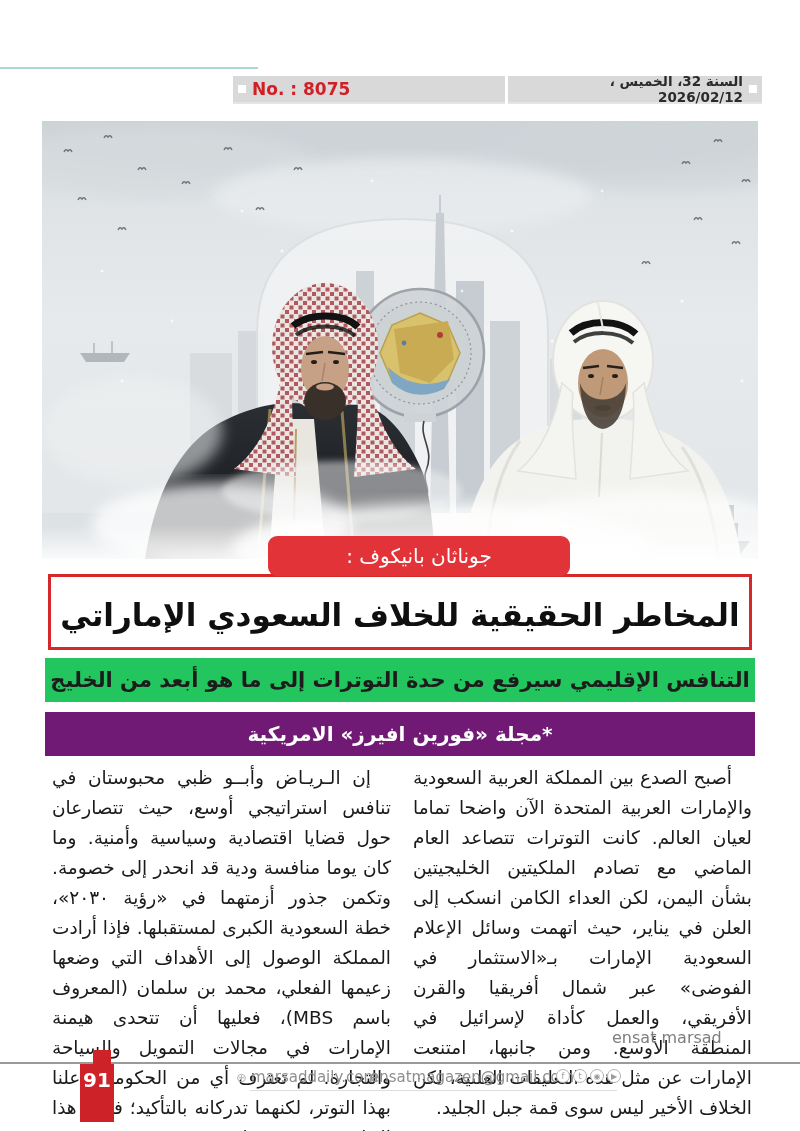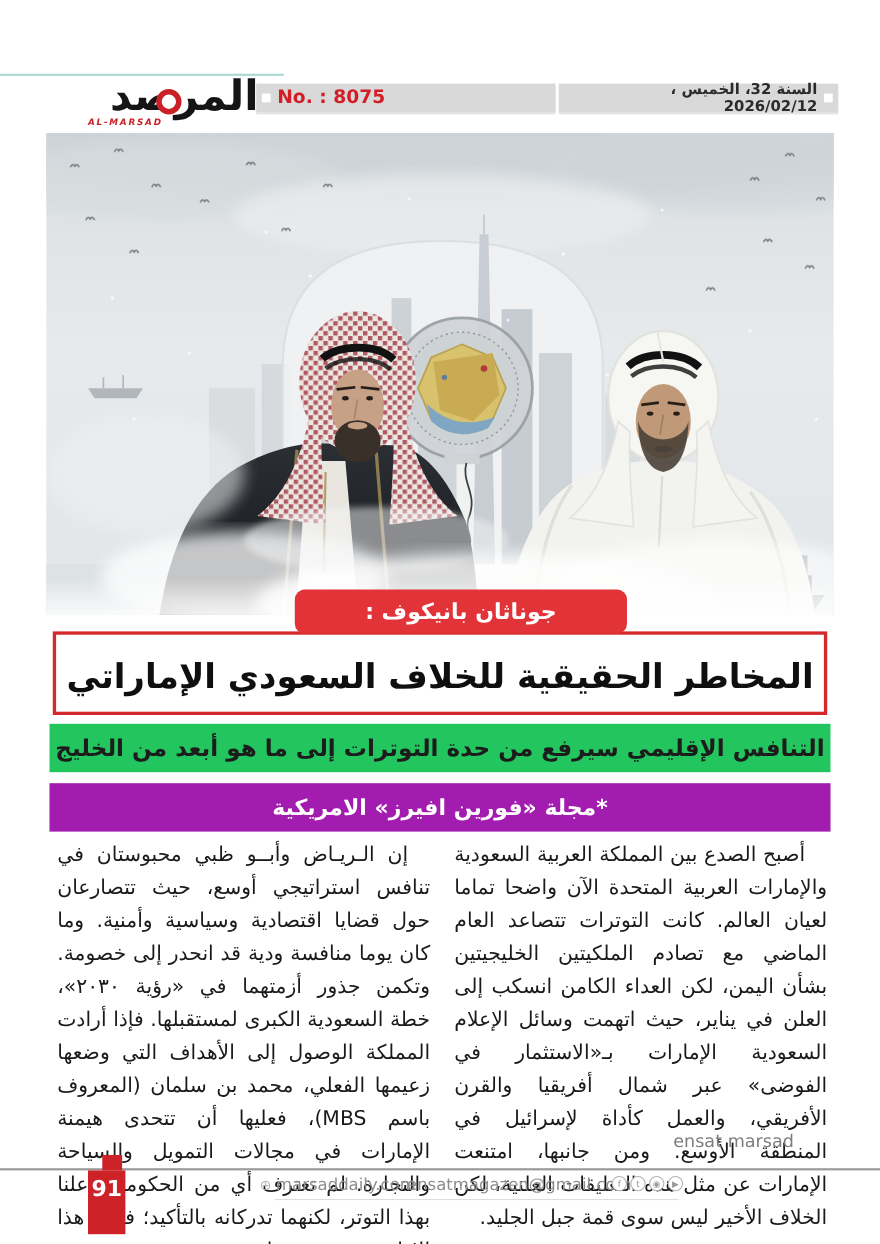--- a/index.html
+++ b/index.html
@@ -17,30 +17,30 @@
   .sq{width:8px;height:8px;background:#ffffff;flex:0 0 auto;}
   .issue{color:#d21f26;font-weight:bold;font-size:17px;margin-left:6px;direction:ltr;text-align:center;}
   .datetxt{color:#2b2b2b;font-weight:bold;font-size:13.5px;direction:rtl;margin-left:8px;margin-right:6px;}
   .bar-right .sq{margin-right:5px;}
   .bar-left .sq{margin-left:5px;}
   
   .hero{position:absolute;left:42px;top:121px;width:716px;height:438px;z-index:1;}
   
   .badge{position:absolute;left:268px;top:536px;width:302px;height:40px;background:#e13338;border-radius:9px;
          display:flex;align-items:center;justify-content:center;z-index:5;}
-  .badge span{color:#fff;font-weight:bold;font-size:20px;direction:rtl;}
+  .badge span{color:#fff;font-weight:normal;font-size:20px;direction:rtl;}
   
   .hbox{position:absolute;left:48px;top:574px;width:704px;height:76px;background:#ffffff;border:3px solid #d6282c;
         box-sizing:border-box;display:flex;align-items:center;justify-content:center;z-index:4;}
   .headline{font-size:31px;font-weight:bold;color:#0f0f0f;direction:rtl;padding-top:6px;}
   
   .subbar{position:absolute;left:45px;top:658px;width:710px;height:44px;background:#22c55e;
           display:flex;align-items:center;justify-content:center;}
   .subtitle{font-size:21px;font-weight:bold;color:#1c1c1c;direction:rtl;}
-  .srcbar{position:absolute;left:45px;top:712px;width:710px;height:44px;background:#a21caf;
+  .srcbar{position:absolute;left:45px;top:712px;width:710px;height:44px;background:#701a75;
           display:flex;align-items:center;justify-content:center;}
   .source{font-size:20px;font-weight:bold;color:#ffffff;direction:rtl;}
   
   .col{position:absolute;top:763px;width:339px;direction:rtl;text-align:justify;
        font-size:18.5px;line-height:30px;color:#1a1a1a;text-indent:20px;}
   .col-right{left:413px;}
   .col-left{left:52px;}
   
   .footline{position:absolute;left:0;top:1062px;width:800px;height:2px;background:#9a9a9a;}
   .pagetab{position:absolute;left:93px;top:1050px;width:18px;height:14px;background:#cd2228;z-index:2;}
@@ -55,25 +55,20 @@
   .handle{position:absolute;left:612px;top:1028px;font-size:16px;color:#7d7d7d;}
   .footunderline{position:absolute;left:250px;top:1090px;width:367px;height:1px;background:#dddddd;}
 </style>
 </head>
 <body>
 
 <div class="page">
 
   <div class="teal-line"></div>
 
-  <div class="logo">
-    <div class="logo-ar">المرصد</div>
-    <div class="logo-ring"></div>
-    <div class="logo-en">AL-MARSAD</div>
-  </div>
 
   <div class="hbar bar-left">
     <div class="sq"></div>
     <div class="issue">No. : 8075</div>
   </div>
 
   <div class="hbar bar-right">
     <div class="datetxt">السنة 32، الخميس ، 2026/02/12</div>
     <div class="sq"></div>
   </div>

